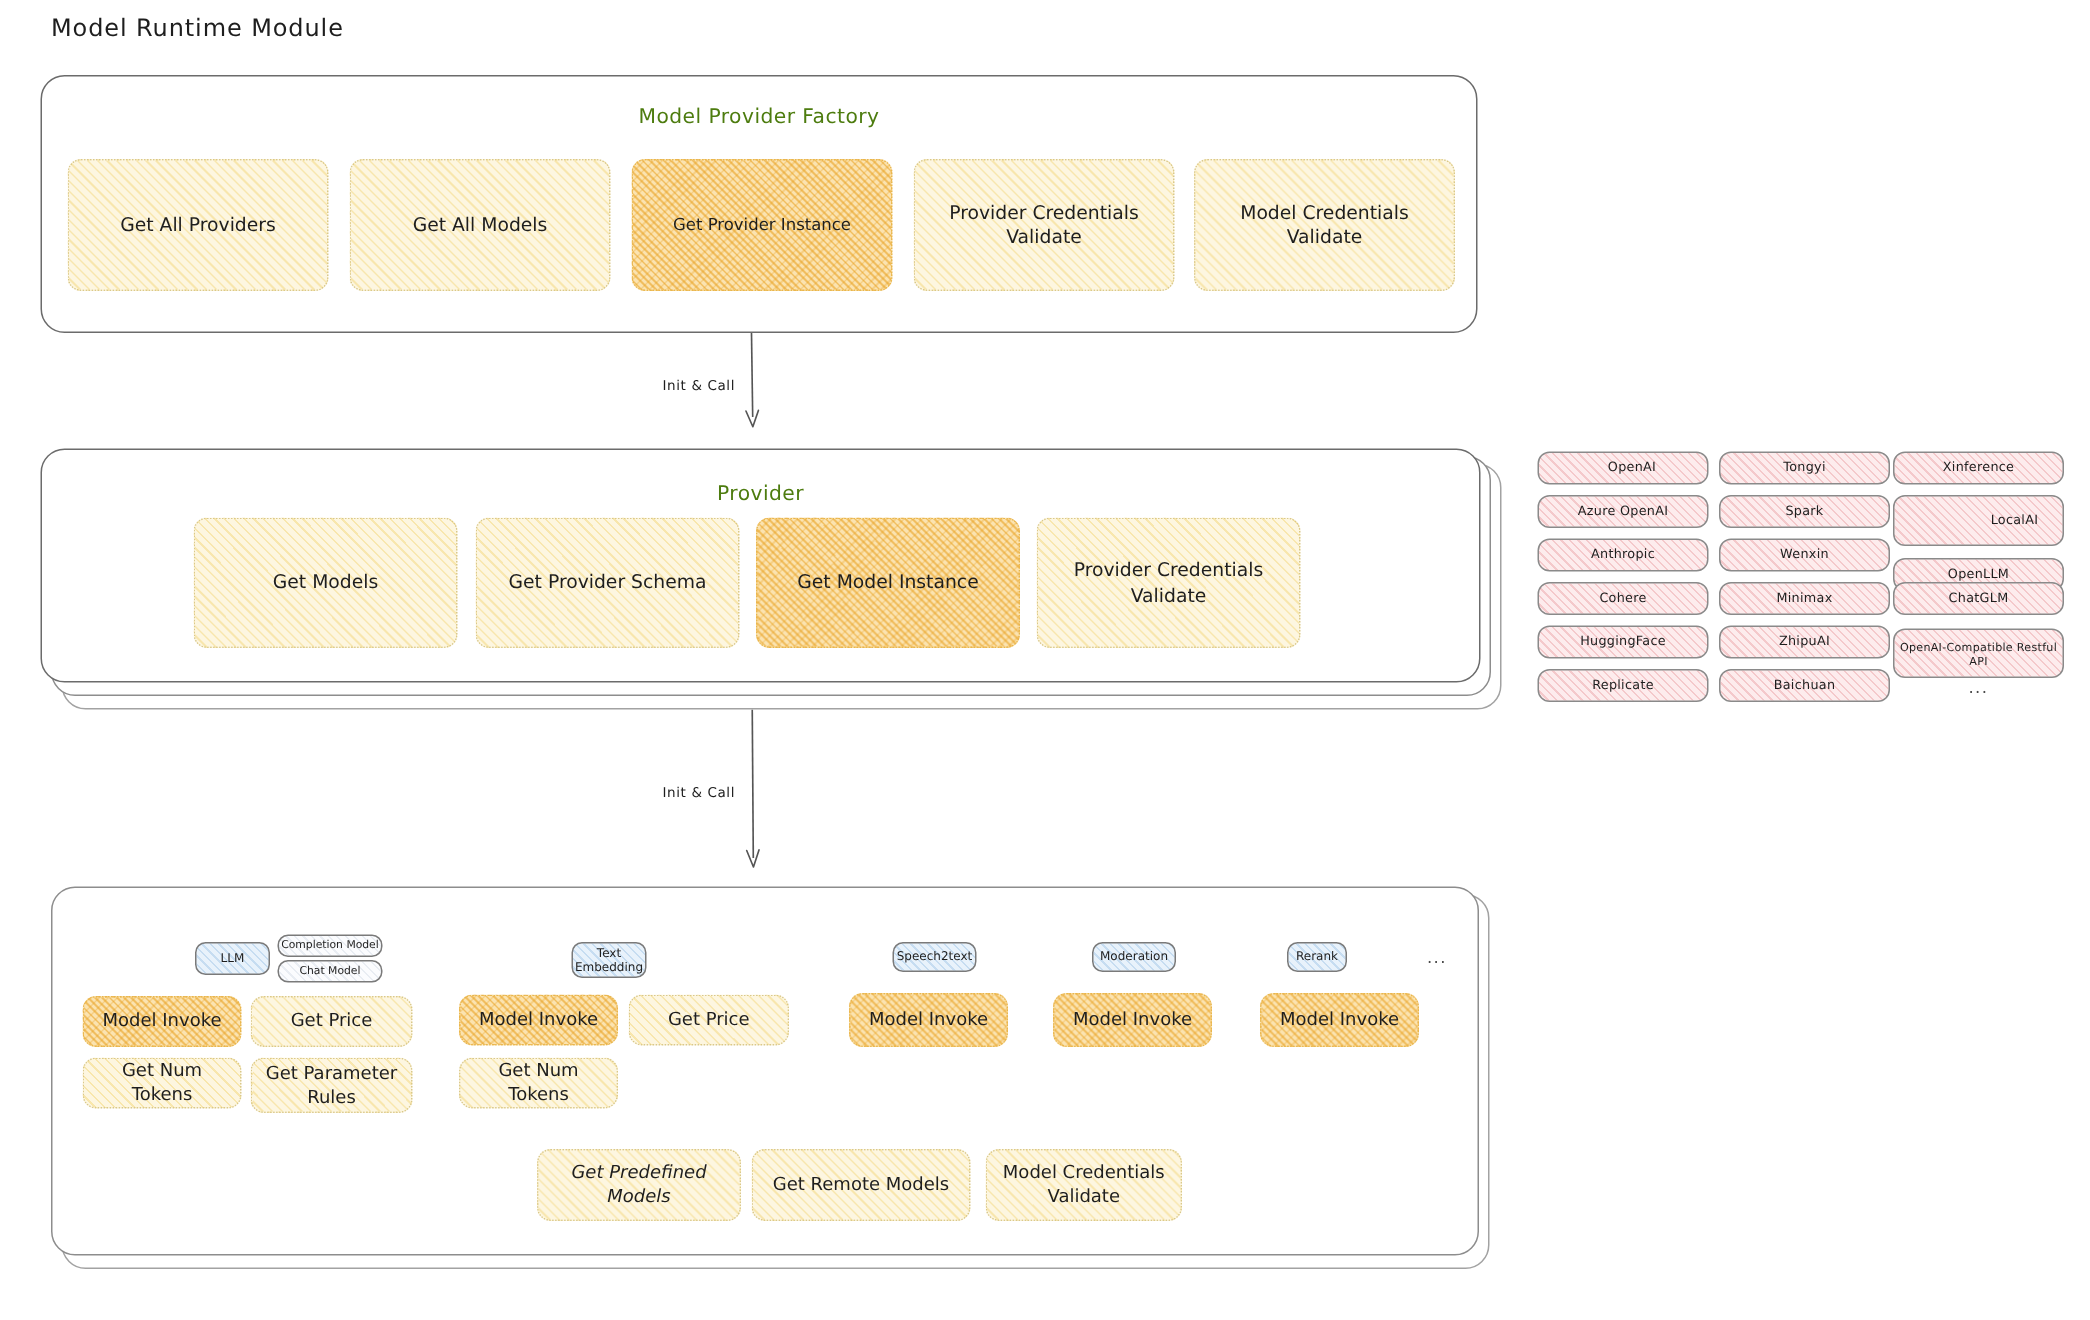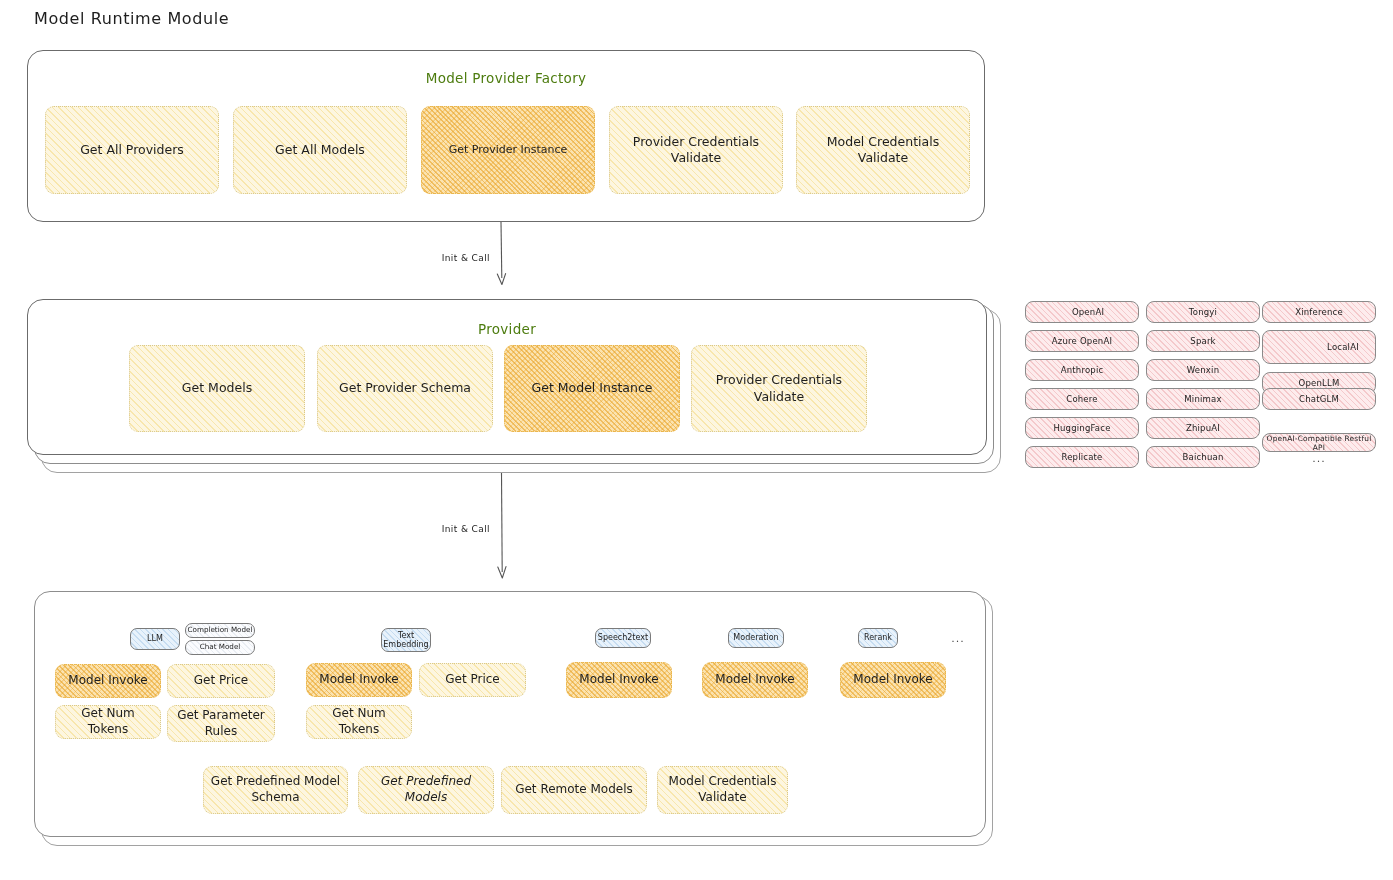--- a/index.html
+++ b/index.html
@@ -184,21 +184,21 @@
   <div class="pill" style="left:1146px;top:330px;width:114px;height:22px;">Spark</div>
   <div class="pill" style="left:1146px;top:359px;width:114px;height:22px;">Wenxin</div>
   <div class="pill" style="left:1146px;top:388px;width:114px;height:22px;">Minimax</div>
   <div class="pill" style="left:1146px;top:417px;width:114px;height:22px;">ZhipuAI</div>
   <div class="pill" style="left:1146px;top:446px;width:114px;height:22px;">Baichuan</div>
 
   <div class="pill" style="left:1262px;top:301px;width:114px;height:22px;">Xinference</div>
   <div class="pill" style="left:1262px;top:330px;width:114px;height:34px;padding-left:48px;">LocalAI</div>
   <div class="pill" style="left:1262px;top:372px;width:114px;height:22px;">OpenLLM</div>
   <div class="pill" style="left:1262px;top:388px;width:114px;height:22px;">ChatGLM</div>
-  <div class="pill" style="left:1262px;top:433px;width:114px;height:19px;font-size:7.4px;">OpenAI-Compatible Restful API</div>
+  <div class="pill" style="left:1262px;top:419px;width:114px;height:33px;font-size:7.4px;">OpenAI-Compatible Restful API</div>
   <div class="ellipsis-text" style="left:1262px;top:452px;width:114px;">...</div>
 
   <svg class="arrow" style="left:490px;top:473px;width:28px;height:114px;" viewBox="0 0 28 114">
     <path d="M11.5 0 L12.2 99" stroke="#555" stroke-width="1.1" fill="none"></path>
     <path d="M7.8 94 L12.3 105 L16 93.6" stroke="#555" stroke-width="1.1" fill="none" stroke-linecap="round" stroke-linejoin="round"></path>
   </svg>
   <div class="arrow-label" style="left:400px;top:524px;width:90px;">Init &amp; Call</div>
 
   <div class="stack-l2" style="left:41px;top:596px;width:952px;height:250px;"></div>
   <div class="stack-l1" style="left:34px;top:591px;width:952px;height:246px;"></div>
@@ -220,18 +220,17 @@
   <div class="box hot" style="left:566px;top:662px;width:106px;height:36px;font-size:12px;">Model Invoke</div>
 
   <div class="chip" style="left:728px;top:628px;width:56px;height:20px;">Moderation</div>
   <div class="box hot" style="left:702px;top:662px;width:106px;height:36px;font-size:12px;">Model Invoke</div>
 
   <div class="chip" style="left:858px;top:628px;width:40px;height:20px;">Rerank</div>
   <div class="box hot" style="left:840px;top:662px;width:106px;height:36px;font-size:12px;">Model Invoke</div>
 
   <div class="ellipsis-text" style="left:944px;top:632px;width:28px;">...</div>
 
-  <div class="box" style="left:203px;top:766px;width:145px;height:48px;font-size:12px;">Get Predefined Model Schema</div>
   <div class="box" style="left:358px;top:766px;width:136px;height:48px;font-size:12px;font-style:italic;">Get Predefined Models</div>
   <div class="box" style="left:501px;top:766px;width:146px;height:48px;font-size:12px;">Get Remote Models</div>
   <div class="box" style="left:657px;top:766px;width:131px;height:48px;font-size:12px;">Model Credentials Validate</div>
 
 </div>
 
 </body></html>

